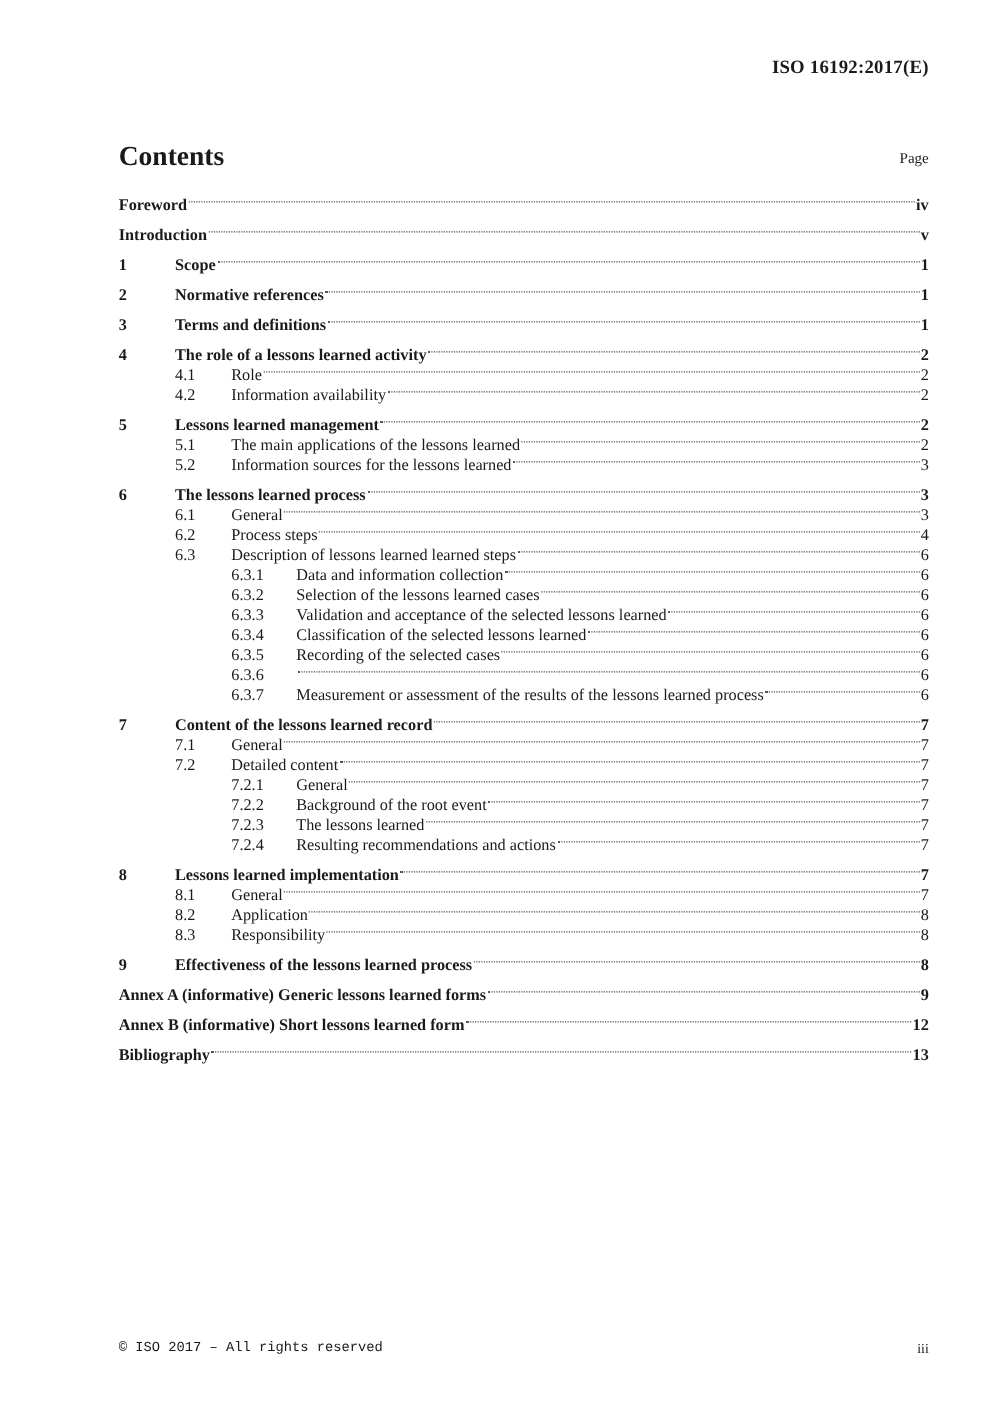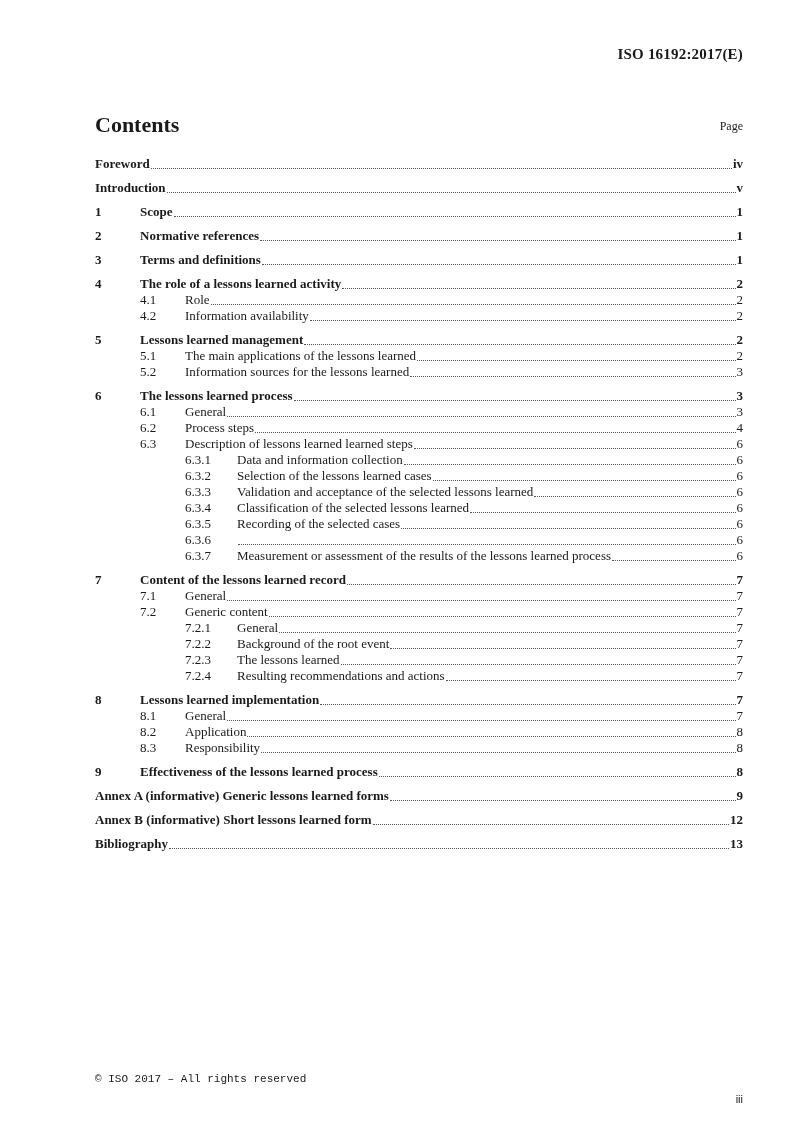--- a/index.html
+++ b/index.html
@@ -19,21 +19,21 @@
     }
     .page-label {
       position: absolute; right: 50px; top: 119px;
       font-family: "Liberation Serif", serif; font-size: 12px; text-align: center;
     }
     .toc {
       position: absolute; left: 95px; top: 156px; width: 648px;
       font-family: "Liberation Serif", serif; font-size: 13px;
     }
     .row {
-      display: flex; align-items: flex-end; height: 16px; line-height: 16px;
+      display: flex; align-items: center; height: 16px; line-height: 16px;
       white-space: nowrap;
     }
     .row.gap { margin-top: 8px; }
     .num { flex: 0 0 auto; }
     .lvl1 .num { width: 45px; font-weight: bold; }
     .lvl2 .num { width: 45px; margin-left: 45px; }
     .lvl3 .num { width: 52px; margin-left: 90px; }
     .lvl0 .title, .lvl1 .title { font-weight: bold; }
     .title { flex: 0 0 auto; }
     .title .plain { font-weight: bold; }
@@ -42,21 +42,21 @@
       position: relative; top: -3px; min-width: 4px;
     }
     .pg { flex: 0 0 auto; text-align: right; }
     .lvl0 .pg, .lvl1 .pg { font-weight: bold; }
     .footer-left {
       position: absolute; left: 95px; top: 1073px;
       font-family: Liberation Mono, monospace; font-size: 11px;
     }
     .footer-right {
       position: absolute; right: 50px; top: 1073px;
-      font-family: Liberation Sans, sans-serif; font-size: 11px; margin-top: 20px;
+      font-family: Liberation Serif, serif; font-size: 11px;
     }
   </style>
 </head>
 <body>
 
 <div class="doc-id">ISO 16192:2017(E)</div>
 <div class="contents-title">Contents</div>
 <div class="page-label">Page</div>
 
 <div class="toc" id="toc">
@@ -196,21 +196,21 @@
       <span class="pg">7</span>
     </div>
     <div class="row lvl2">
       <span class="num">7.1</span>
       <span class="title"><span>General</span></span>
       <span class="leader"></span>
       <span class="pg">7</span>
     </div>
     <div class="row lvl2">
       <span class="num">7.2</span>
-      <span class="title"><span>Generic content</span></span>
+      <span class="title"><span>Detailed content</span></span>
       <span class="leader"></span>
       <span class="pg">7</span>
     </div>
     <div class="row lvl3">
       <span class="num">7.2.1</span>
       <span class="title"><span>General</span></span>
       <span class="leader"></span>
       <span class="pg">7</span>
     </div>
     <div class="row lvl3">

